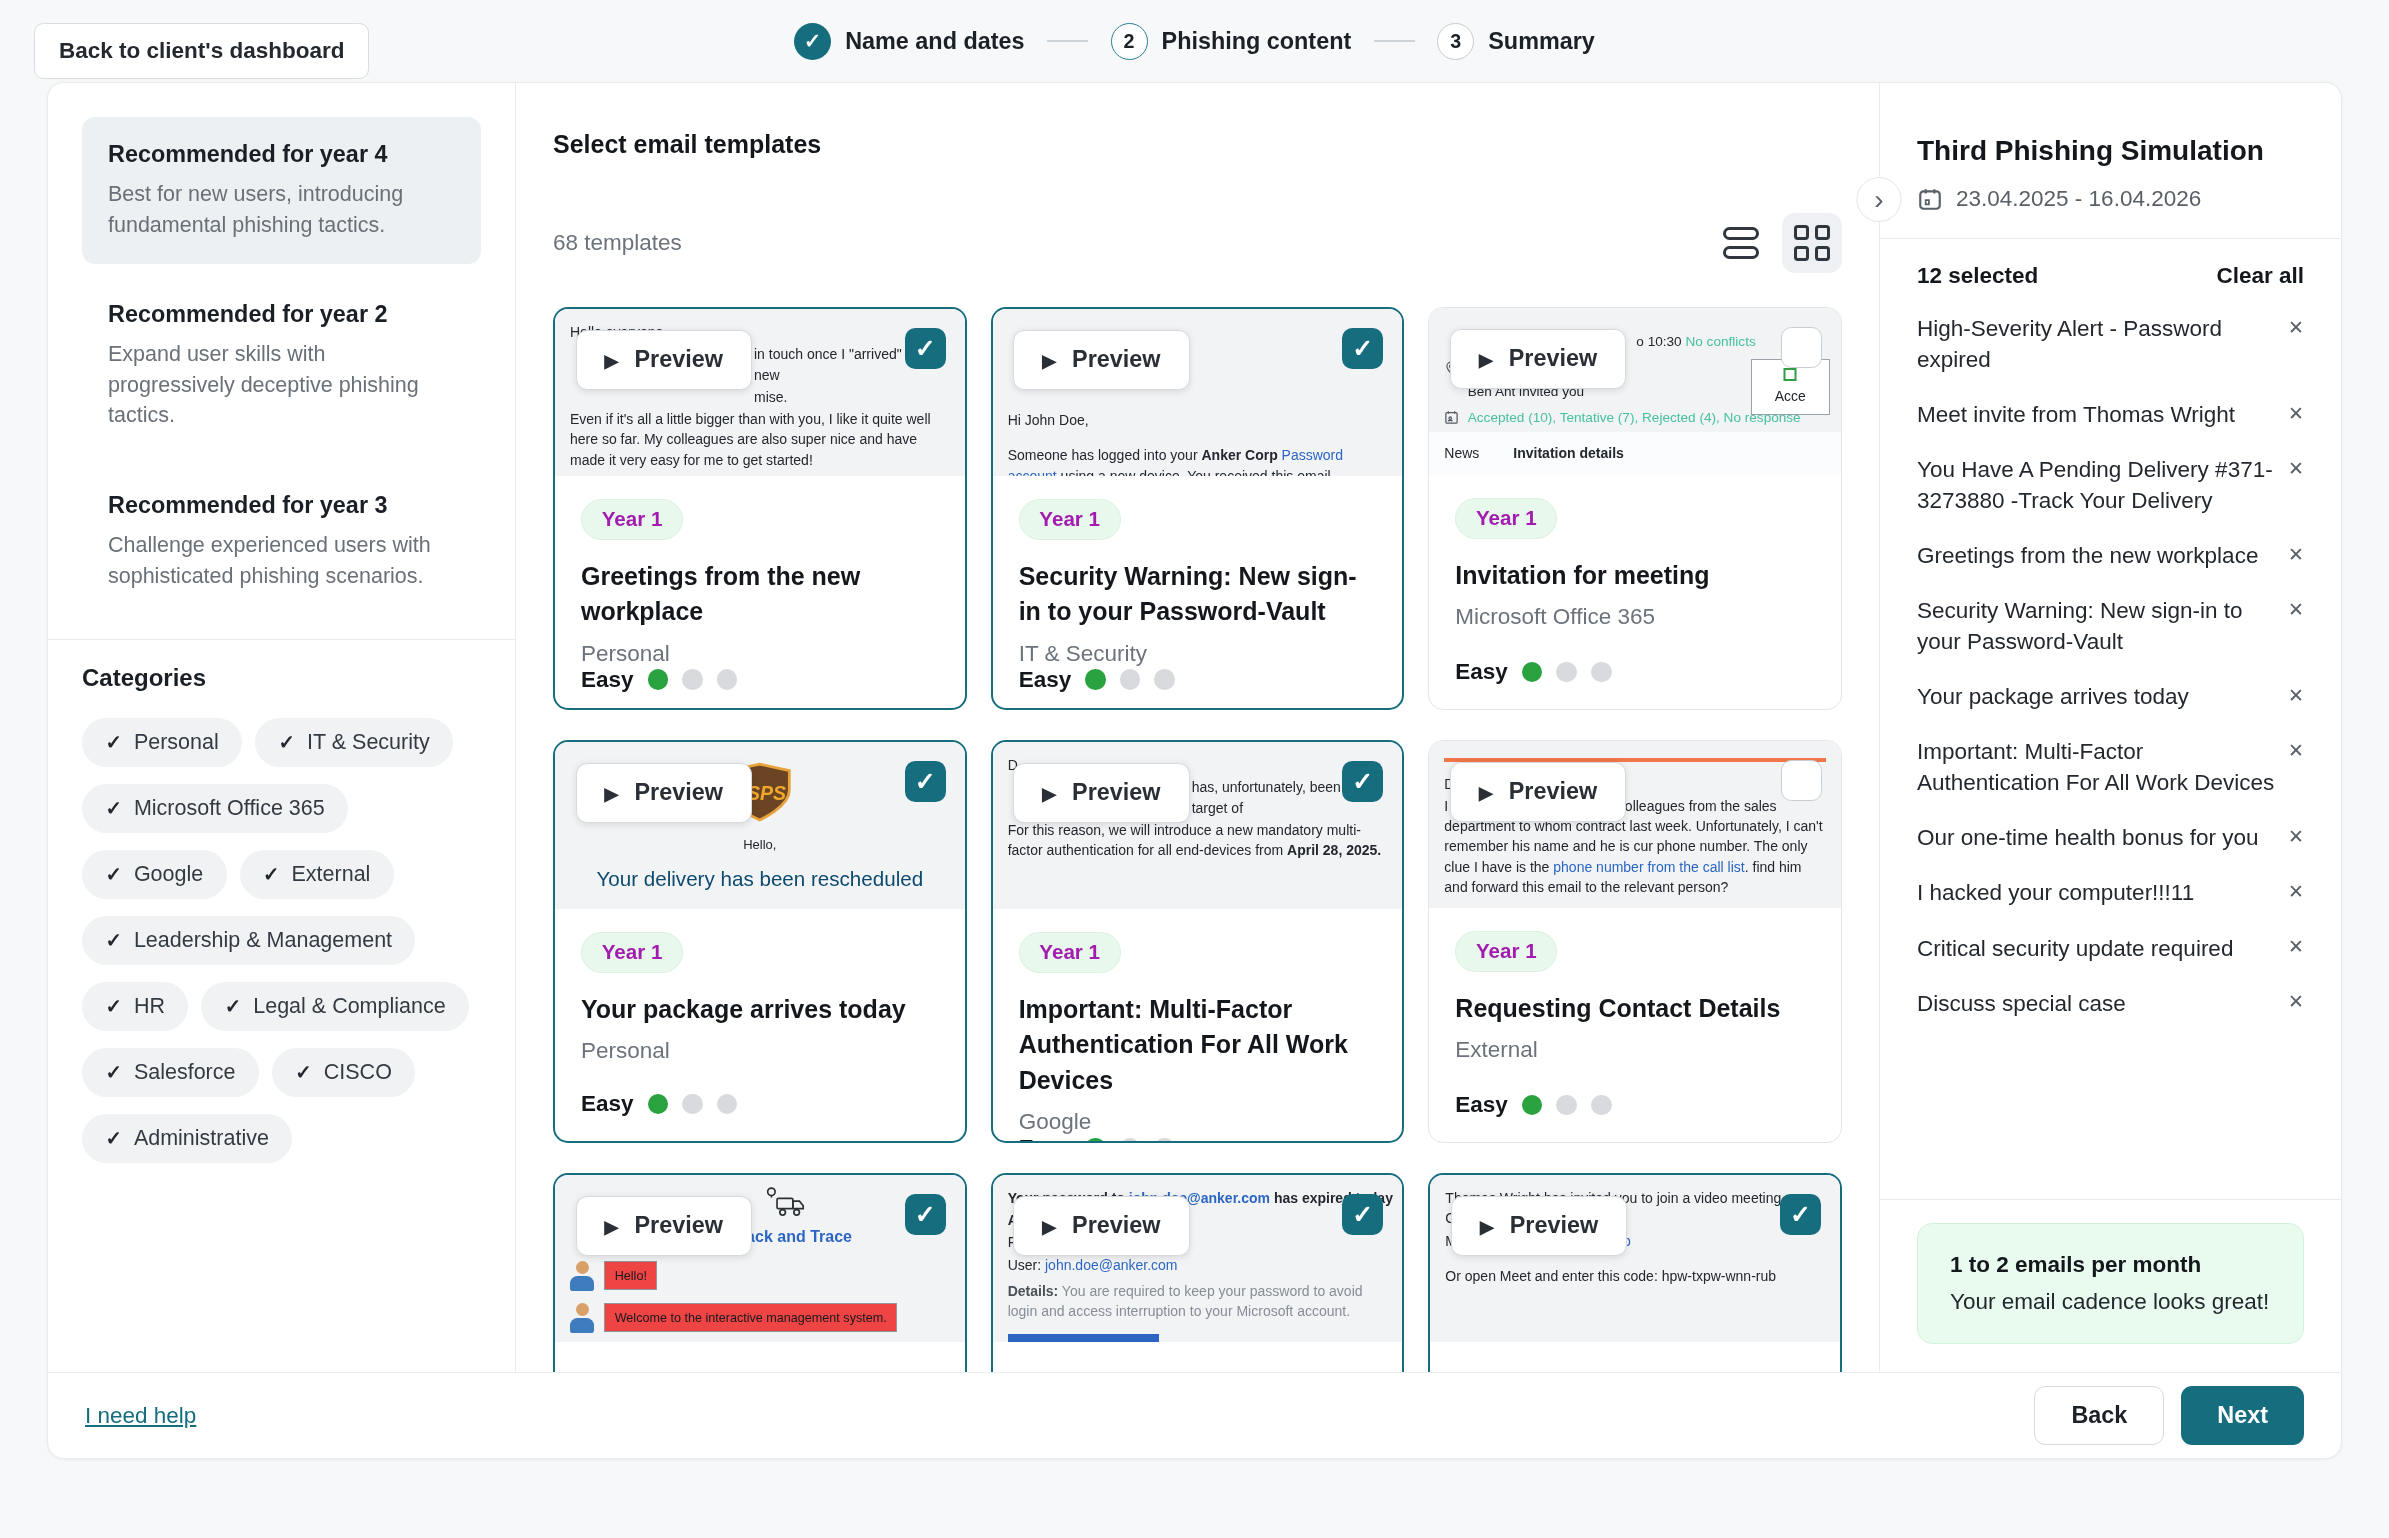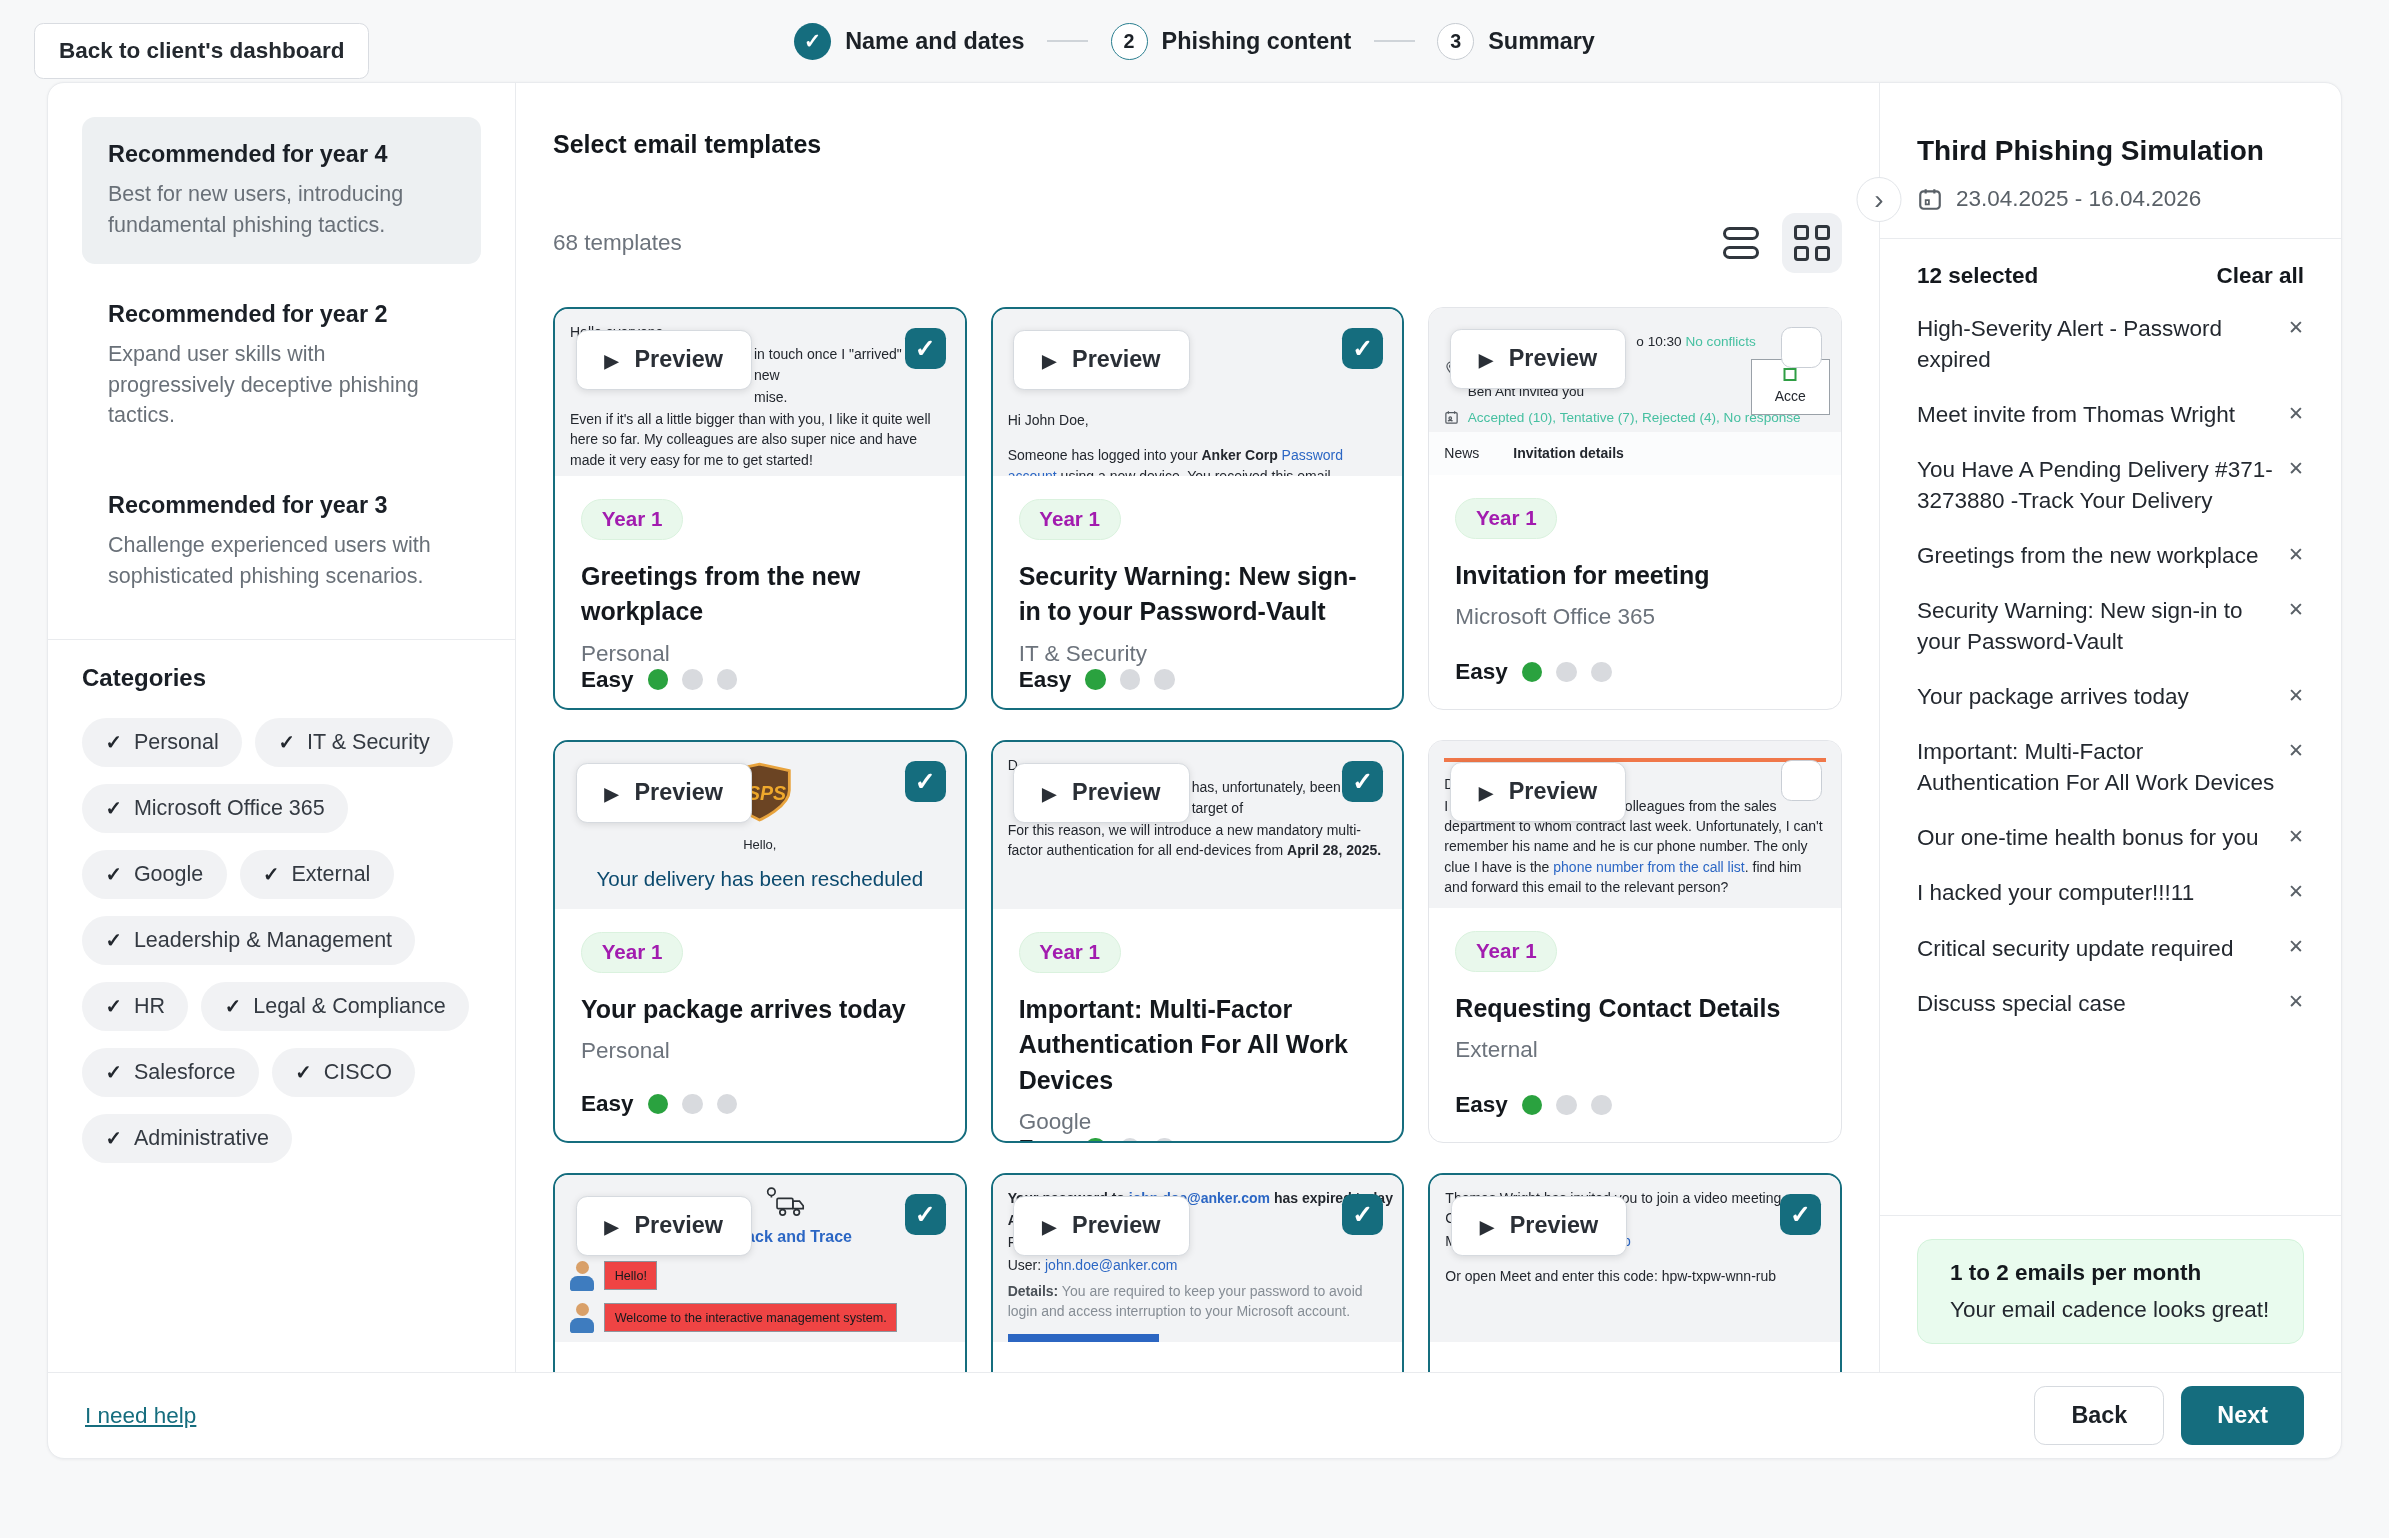--- a/index.html
+++ b/index.html
@@ -130,21 +130,21 @@
   .rp-divider { height:0.9px; background:#e9ebee; margin:26px -37px 24px; flex:0 0 0.9px; }
   .rp-selected-row { display:flex; justify-content:space-between; align-items:center; }
   .rp-count { font-size:22.5px; font-weight:700; color:#14181d; }
   .clear-all { font-size:22.5px; font-weight:600; color:#14181d; cursor:pointer; }
   .rp-list { flex:1; overflow:hidden; }
   .rp-item { display:flex; justify-content:space-between; gap:4px; margin-top:24px; }
   .rp-item-label { flex:1; font-size:22.5px; color:#23282f; line-height:1.38; }
   .x-icon { flex:0 0 auto; margin-top:2.8px; cursor:pointer; }
   .x-icon::before { content:"\2715"; font-size:19px; color:#596067; }
   .rp-divider2 { height:0.9px; background:#e9ebee; margin:20.6px -37px 22.5px; flex:0 0 0.9px; }
-  .cadence { background:#e9fbee; border:0.9px solid #d2f3da; border-radius:15px; padding:20px 32px; margin-bottom:28px; }
+  .cadence { background:#e9fbee; border:0.9px solid #d2f3da; border-radius:15px; padding:28px 32px; margin-bottom:28px; }
   .cadence-title { font-size:22.5px; font-weight:700; color:#14181d; }
   .cadence-msg { font-size:22.5px; color:#23282f; margin-top:11.2px; }
 
   
   .panel-footer { height:86px; border-top:0.9px solid #e9ebee; display:flex; align-items:center;
                   justify-content:space-between; padding:0 37px; flex:0 0 86px; }
   .help-link { color:#156d7e; font-size:22.5px; text-decoration:underline; cursor:pointer; }
   .footer-actions { display:flex; gap:17px; }
   .btn-back { background:#fff; border:0.9px solid #d6dadf; border-radius:11.2px; padding:15px 36px; font-size:23.4px;
               font-weight:600; color:#1c2127; cursor:pointer; }

